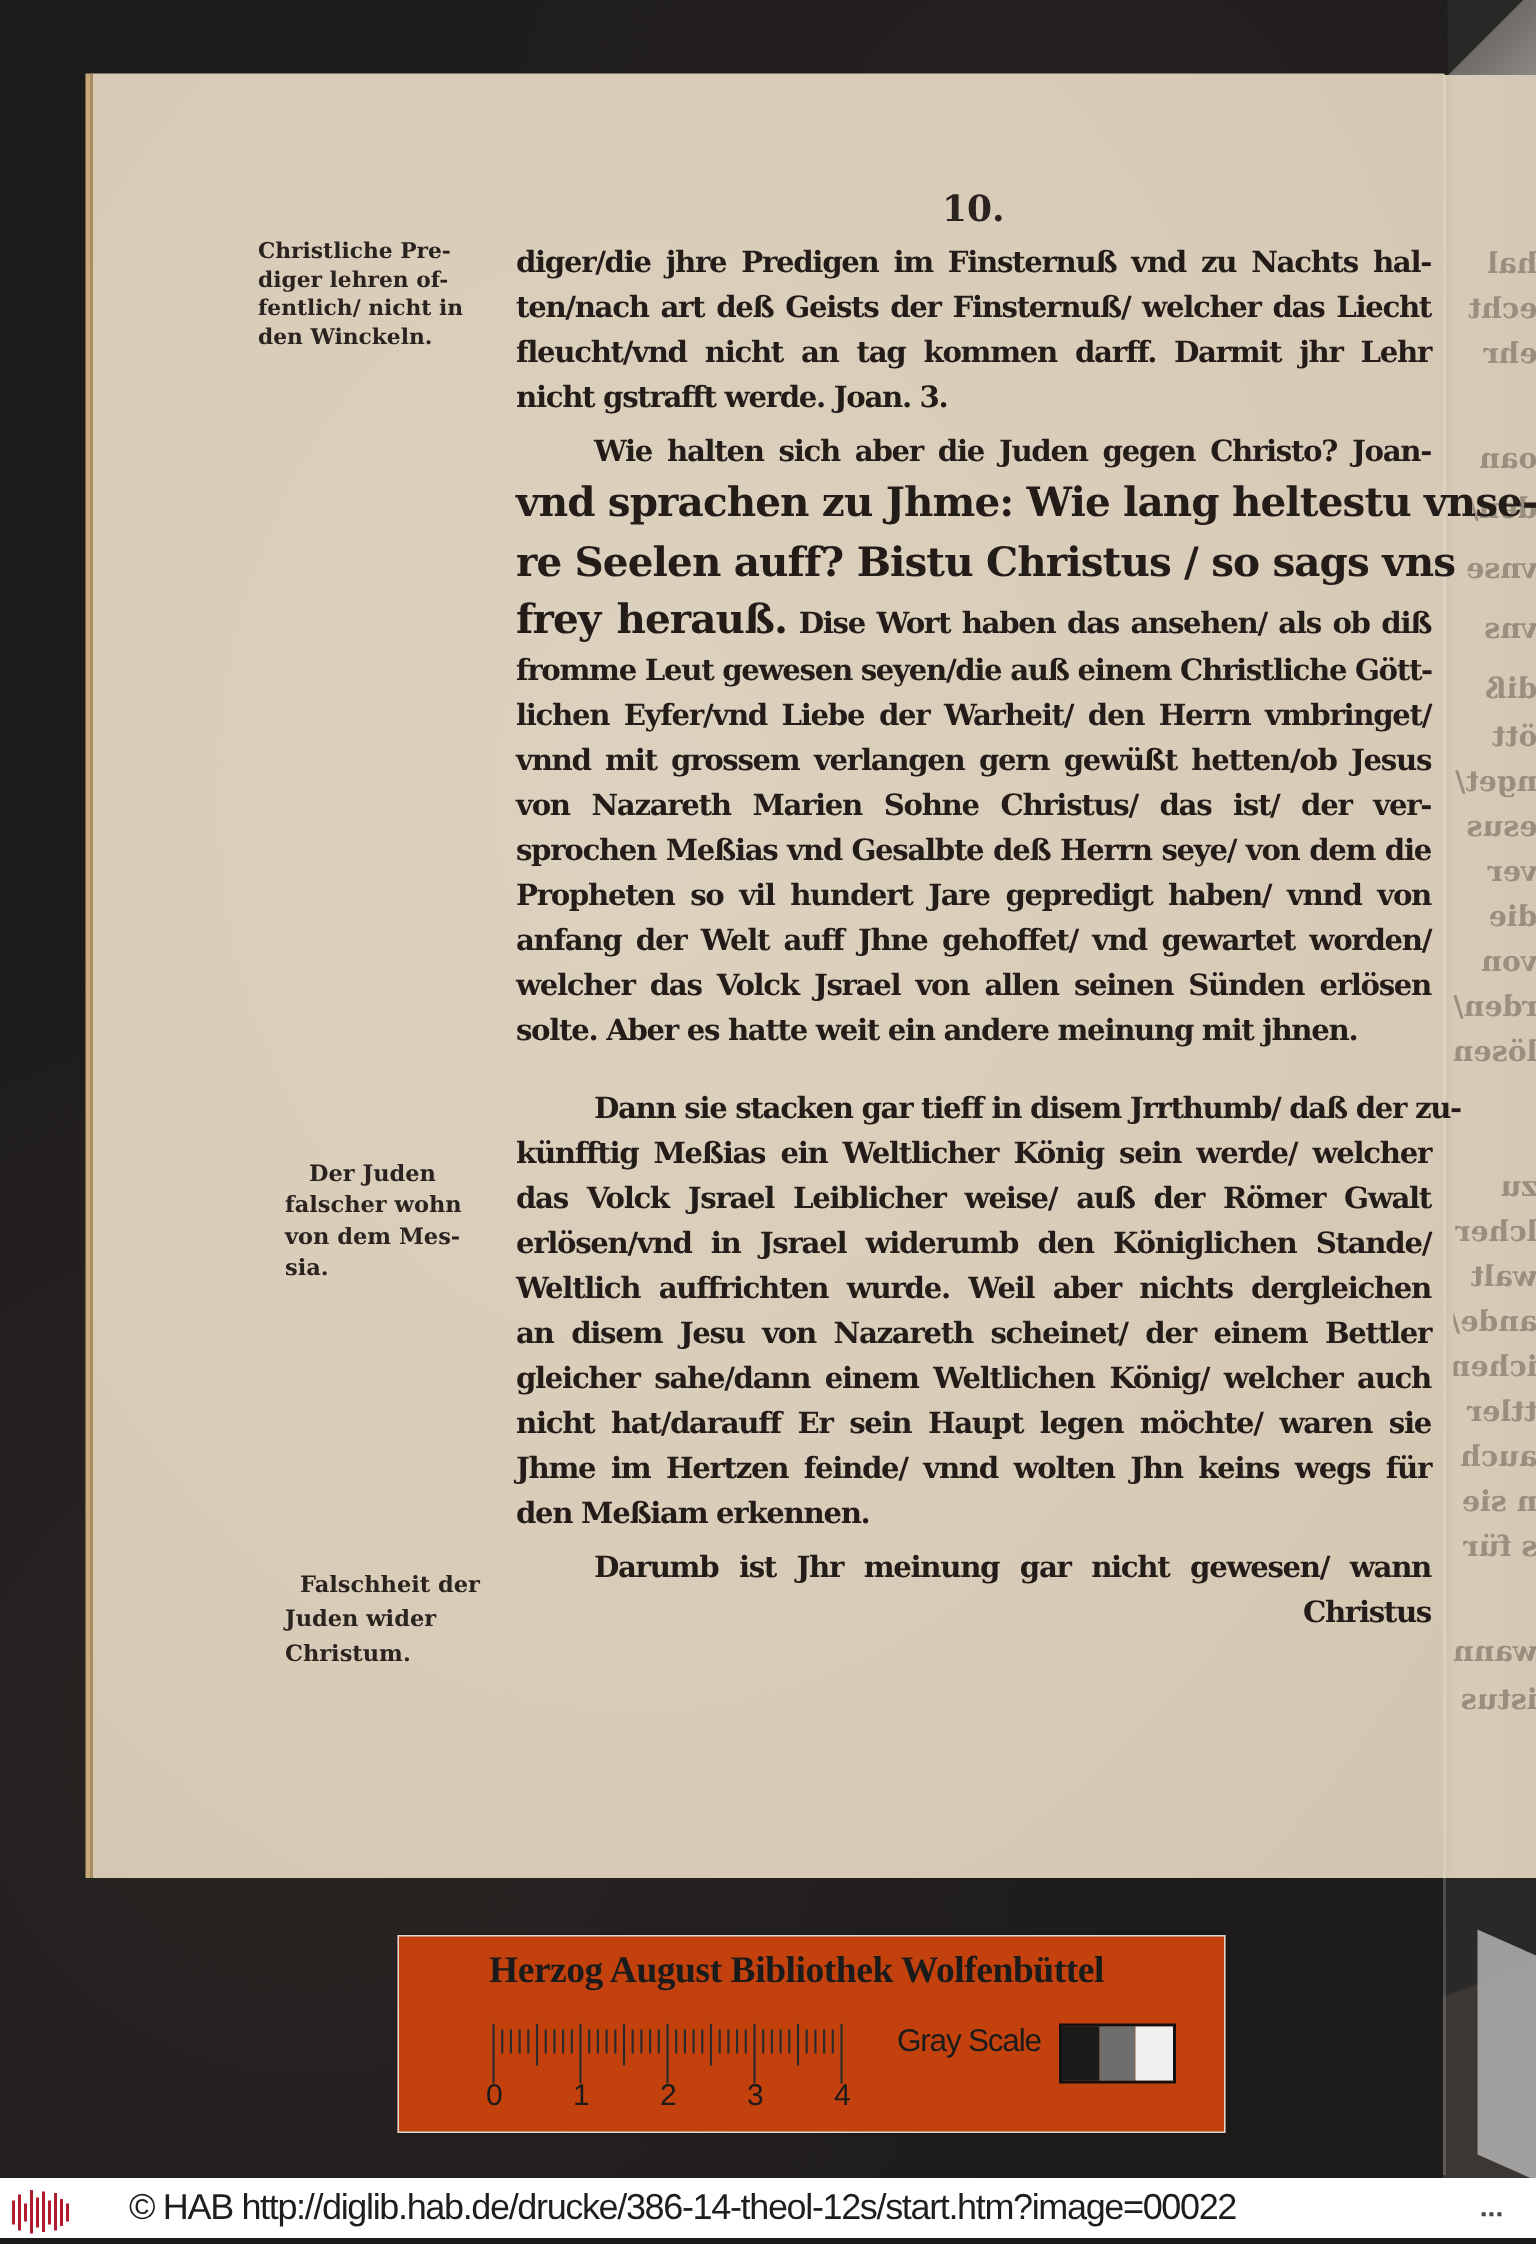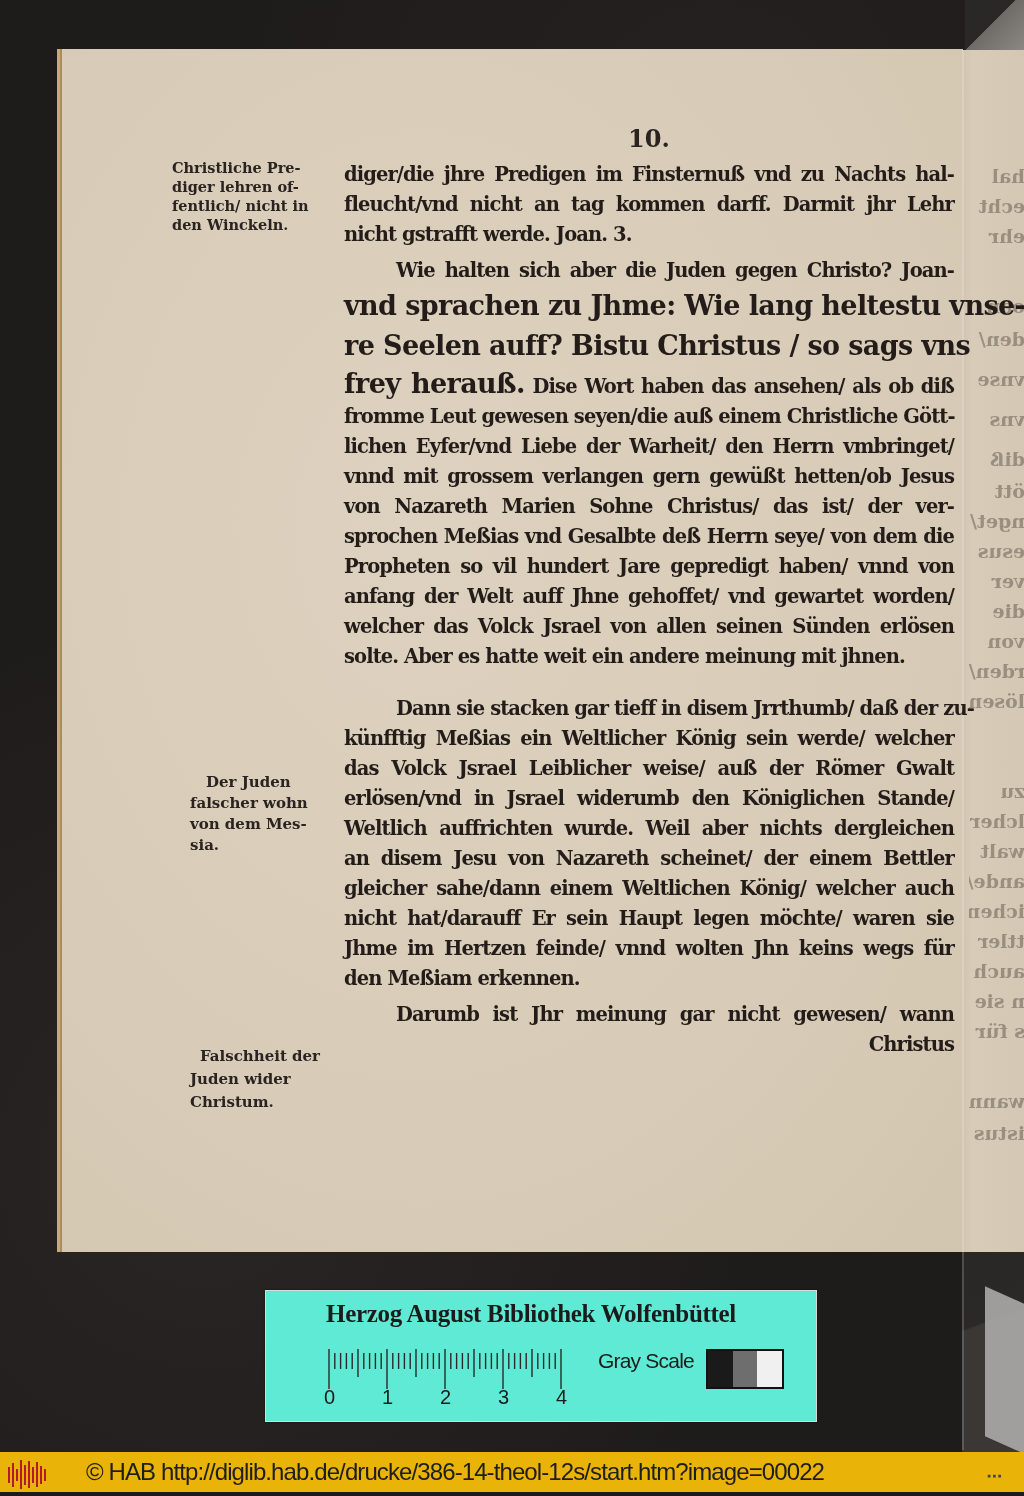--- a/index.html
+++ b/index.html
@@ -122,21 +122,21 @@
     .line.last { text-align-last: left; }
     .line.indent { padding-left: 52px; }
     .line.right { text-align: right; text-align-last: right; }
     .gap-small { display: block; height: 6px; }
     .gap-large { display: block; height: 22px; }
     
     .ruler-card {
       position: absolute;
       left: 265px; top: 1290px;
       width: 550px; height: 130px;
-      background: #5eead4;
+      background: #c2410c;
       border: 1px solid #d9d9d5;
       box-shadow: 0 0 2px rgba(0,0,0,0.4);
     }
     .ruler-title {
       position: absolute;
       left: 60px; top: 9px;
       font-family: "Liberation Serif", serif;
       font-weight: bold;
       font-size: 25px;
       color: #1b1b1b;
@@ -177,21 +177,21 @@
       width: 74px; height: 36px;
       border: 2px solid #111;
       display: flex;
     }
     .swatch { flex: 1; height: 100%; }
     
     .footer {
       position: absolute;
       left: 0; top: 1452px;
       width: 1024px; height: 40px;
-      background: #eab308;
+      background: #ffffff;
     }
     .footer-logo {
       position: absolute;
       left: 6px; top: 5px;
       width: 42px; height: 34px;
     }
     .footer-text {
       position: absolute;
       left: 86px; top: 6px;
       font-family: "Liberation Sans", sans-serif;
@@ -267,20 +267,21 @@
 </div>
 
 <div class="margin-note mn3">
   <span class="mn-line" style="padding-left:10px">Falschheit der</span>
   <span class="mn-line">Juden wider</span>
   <span class="mn-line">Christum.</span>
 </div>
 
 <div class="body-text">
   <span class="line">diger/die jhre Predigen im Finsternuß vnd zu Nachts hal-</span>
+  <span class="line">ten/nach art deß Geists der Finsternuß/ welcher das Liecht</span>
   <span class="line">fleucht/vnd nicht an tag kommen darff. Darmit jhr Lehr</span>
   <span class="line last">nicht gstrafft werde. Joan. 3.</span>
   <span class="gap-small"></span>
   <span class="line indent">Wie halten sich aber die Juden gegen Christo? Joan-</span>
   <span class="line large">vnd sprachen zu Jhme: Wie lang heltestu vnse-</span>
   <span class="line large">re Seelen auff? Bistu Christus / so sags vns</span>
   <span class="line" style="height:36px;line-height:36px;"><span style="font-size:27px;letter-spacing:-0.6px;">frey herauß.</span> <span>Dise Wort haben das ansehen/ als ob diß</span></span>
   <span class="line">fromme Leut gewesen seyen/die auß einem Christliche Gött-</span>
   <span class="line">lichen Eyfer/vnd Liebe der Warheit/ den Herrn vmbringet/</span>
   <span class="line">vnnd mit grossem verlangen gern gewüßt hetten/ob Jesus</span>

